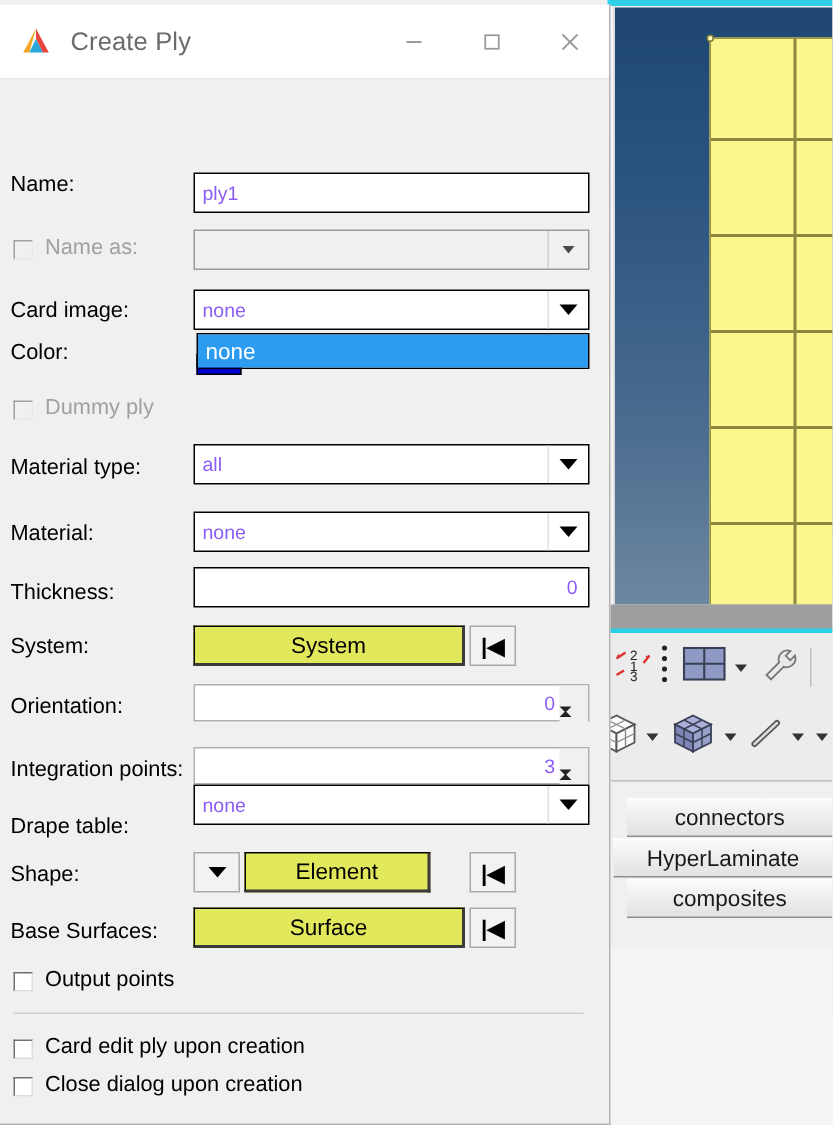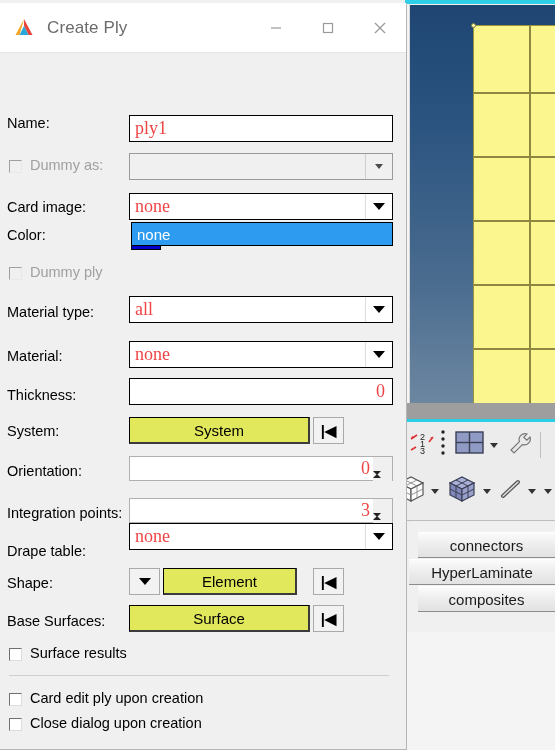--- a/index.html
+++ b/index.html
@@ -246,24 +246,24 @@
     left: 129px;
     width: 264px;
     height: 27px;
     background: #ffffff;
     border: 1px solid #000;
     box-sizing: border-box;
     display: flex;
     align-items: center;
   }
   .field .val {
-    font-size: 18px;
-    color: #ef4444;
+    font-size: 13px;
+    color: #8b5cf6;
     padding-left: 5px;
-    font-family: Liberation Serif, serif;
+    font-family: Liberation Sans, sans-serif;
   }
   .field .val.right {
     margin-left: auto;
     padding-right: 7px;
   }
   .field.gray {
     background: #f0f0f0;
     border: 1px solid #9a9a9a;
   }
   .field.noborder {
@@ -568,21 +568,21 @@
 
       <div class="row" style="top:62px;">
         <span class="lbl">Name:</span>
       </div>
       <div class="field" style="top:62px;">
         <span class="val">ply1</span>
       </div>
 
       <div class="row" style="top:104px;">
         <span class="cb"></span>
-        <span class="lbl dim withcb">Dummy as:</span>
+        <span class="lbl dim withcb">Name as:</span>
       </div>
       <div class="field gray" style="top:100px;">
         <span class="val"></span>
         <span class="combo-arrow dim">
             <i></i>
           </span>
       </div>
 
       <div class="row" style="top:146px;">
         <span class="lbl">Card image:</span>
@@ -678,40 +678,40 @@
             <i></i>
           </span>
       </div>
 
       <div class="row" style="top:522px;">
         <span class="lbl">Shape:</span>
       </div>
       <div class="dropbtn" style="left:129px;top:515px;">
           <i></i>
         </div>
-      <div class="ybtn" style="left:163px;top:515px;width:134px;">
+      <div class="ybtn" style="left:163px;top:515px;width:124px;">
         <span>Element</span>
       </div>
       <div class="revbtn" style="left:313px;top:515px;">
         <span>|◀</span>
       </div>
 
       <div class="row" style="top:560px;">
         <span class="lbl">Base Surfaces:</span>
       </div>
       <div class="ybtn" style="left:129px;top:552px;width:181px;">
         <span>Surface</span>
       </div>
       <div class="revbtn" style="left:313px;top:552px;">
         <span>|◀</span>
       </div>
 
       <div class="row" style="top:592px;">
         <span class="cb enabled"></span>
-        <span class="lbl withcb">Surface results</span>
+        <span class="lbl withcb">Output points</span>
       </div>
 
       <hr class="sep" style="top:622px;">
 
       <div class="row" style="top:637px;">
         <span class="cb enabled"></span>
         <span class="lbl withcb">Card edit ply upon creation</span>
       </div>
 
       <div class="row" style="top:662px;">

